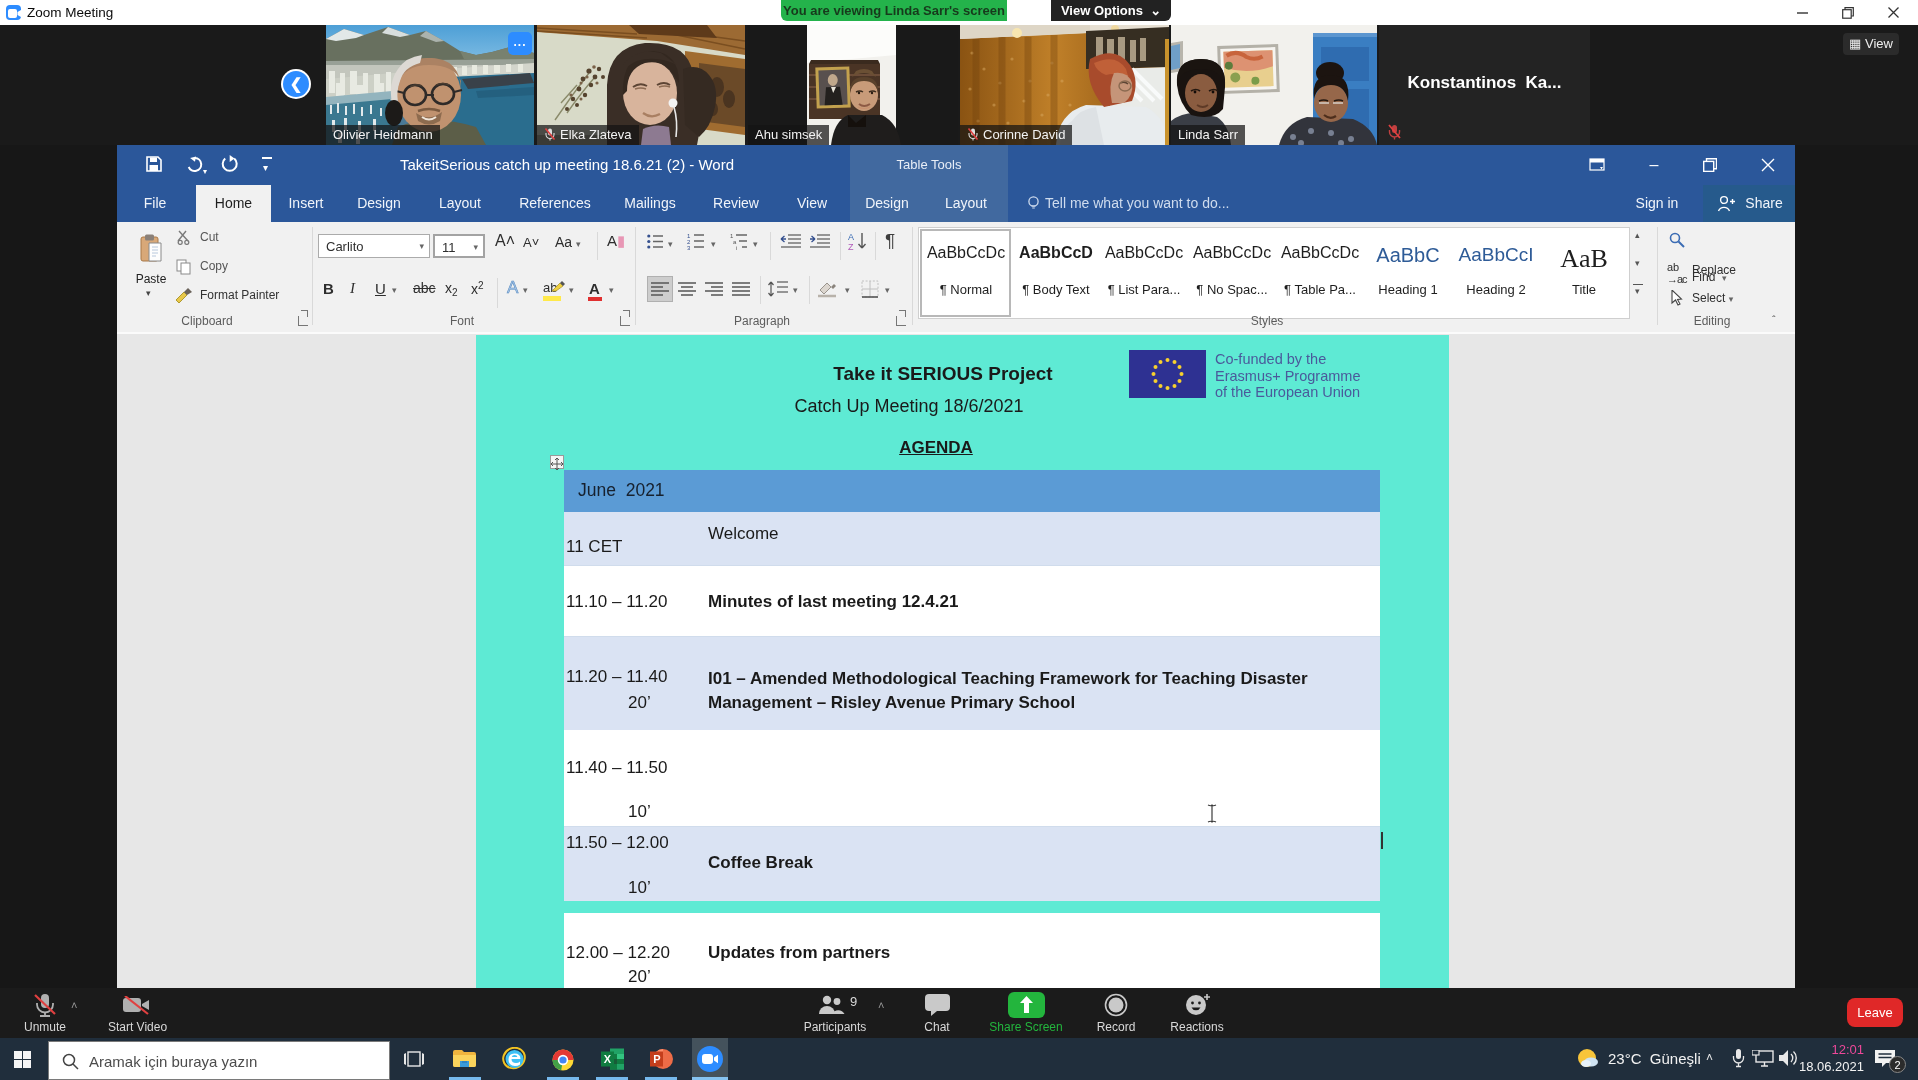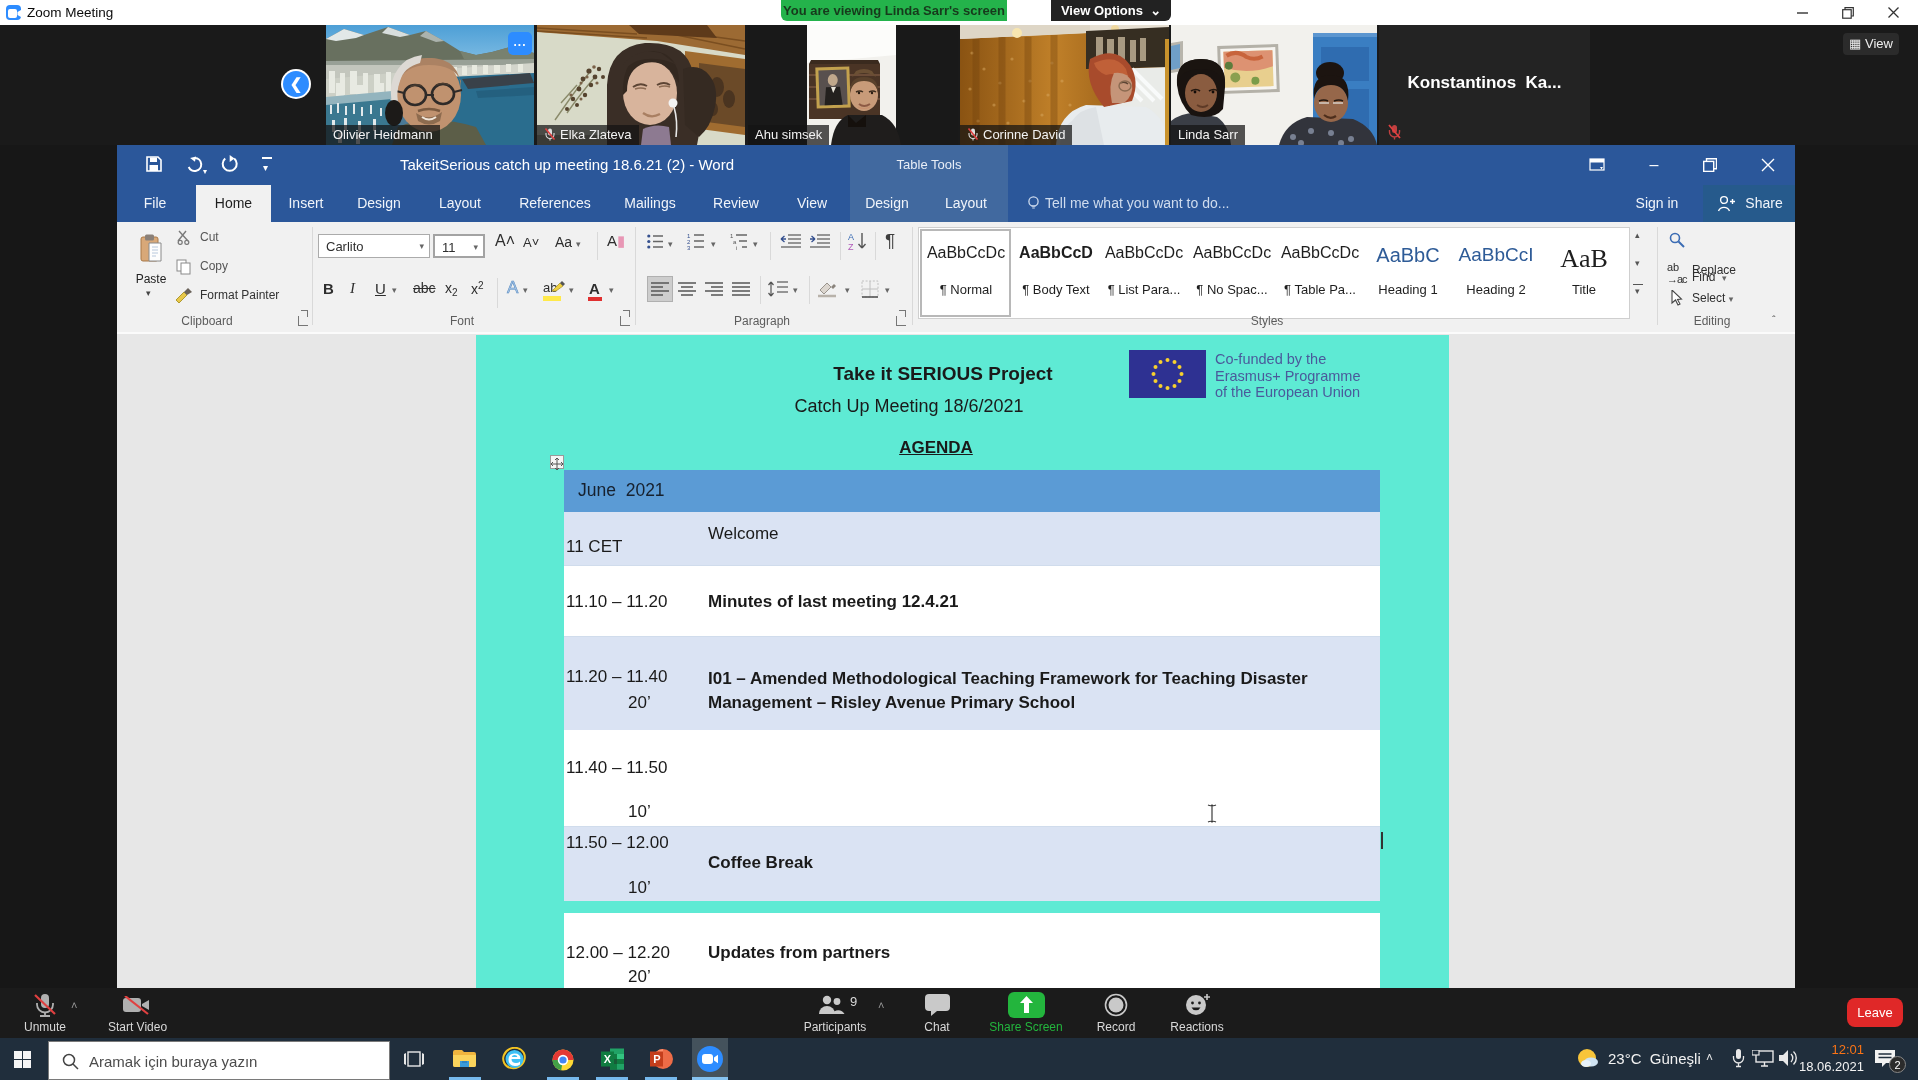--- a/index.html
+++ b/index.html
@@ -848,21 +848,21 @@
     </svg>
     <svg class="abs" style="left:1752px; top:12px;" width="22" height="17" viewBox="0 0 22 17">
       <rect x="4" y="1" width="17" height="11" fill="none" stroke="#e8e8e8" stroke-width="1.4"></rect>
       <path d="M9 16 h7 M12.5 12 v4" stroke="#e8e8e8" stroke-width="1.4"></path>
       <rect x="0" y="0" width="7" height="5" fill="#202e3c" stroke="#e8e8e8" stroke-width="1.2"></rect>
     </svg>
     <svg class="abs" style="left:1779px; top:11px;" width="19" height="18" viewBox="0 0 19 18">
       <path d="M0 6 h4 L9 1 V17 L4 12 H0 Z" fill="#e8e8e8"></path>
       <path d="M12 5 a5.5 5.5 0 0 1 0 8 M14.5 2.5 a9 9 0 0 1 0 13" stroke="#e8e8e8" stroke-width="1.4" fill="none"></path>
     </svg>
-    <div class="abs" style="left:1800px; top:4px; width:64px; text-align:right; font-size:13px; color:#f97316;">12:01</div>
+    <div class="abs" style="left:1800px; top:4px; width:64px; text-align:right; font-size:13px; color:#ec4899;">12:01</div>
     <div class="abs" style="left:1786px; top:21px; width:78px; text-align:right; font-size:13px; color:#f2f2f2;">18.06.2021</div>
     <svg class="abs" style="left:1874px; top:11px;" width="22" height="19" viewBox="0 0 22 19">
       <path d="M1 1 h20 v13 h-9 l-4 4 v-4 h-7 Z" fill="#f2f2f2"></path>
       <path d="M4.5 5 h13 M4.5 8.5 h13" stroke="#202e3c" stroke-width="1.3"></path>
     </svg>
     <div class="abs" style="left:1889px; top:18px; width:17px; height:17px; border-radius:50%; background:#2b2b2b; border:1.5px solid #888; color:#fff; font-size:11px; text-align:center; line-height:17px;">2</div>
   </div>
 
 </div>
 

